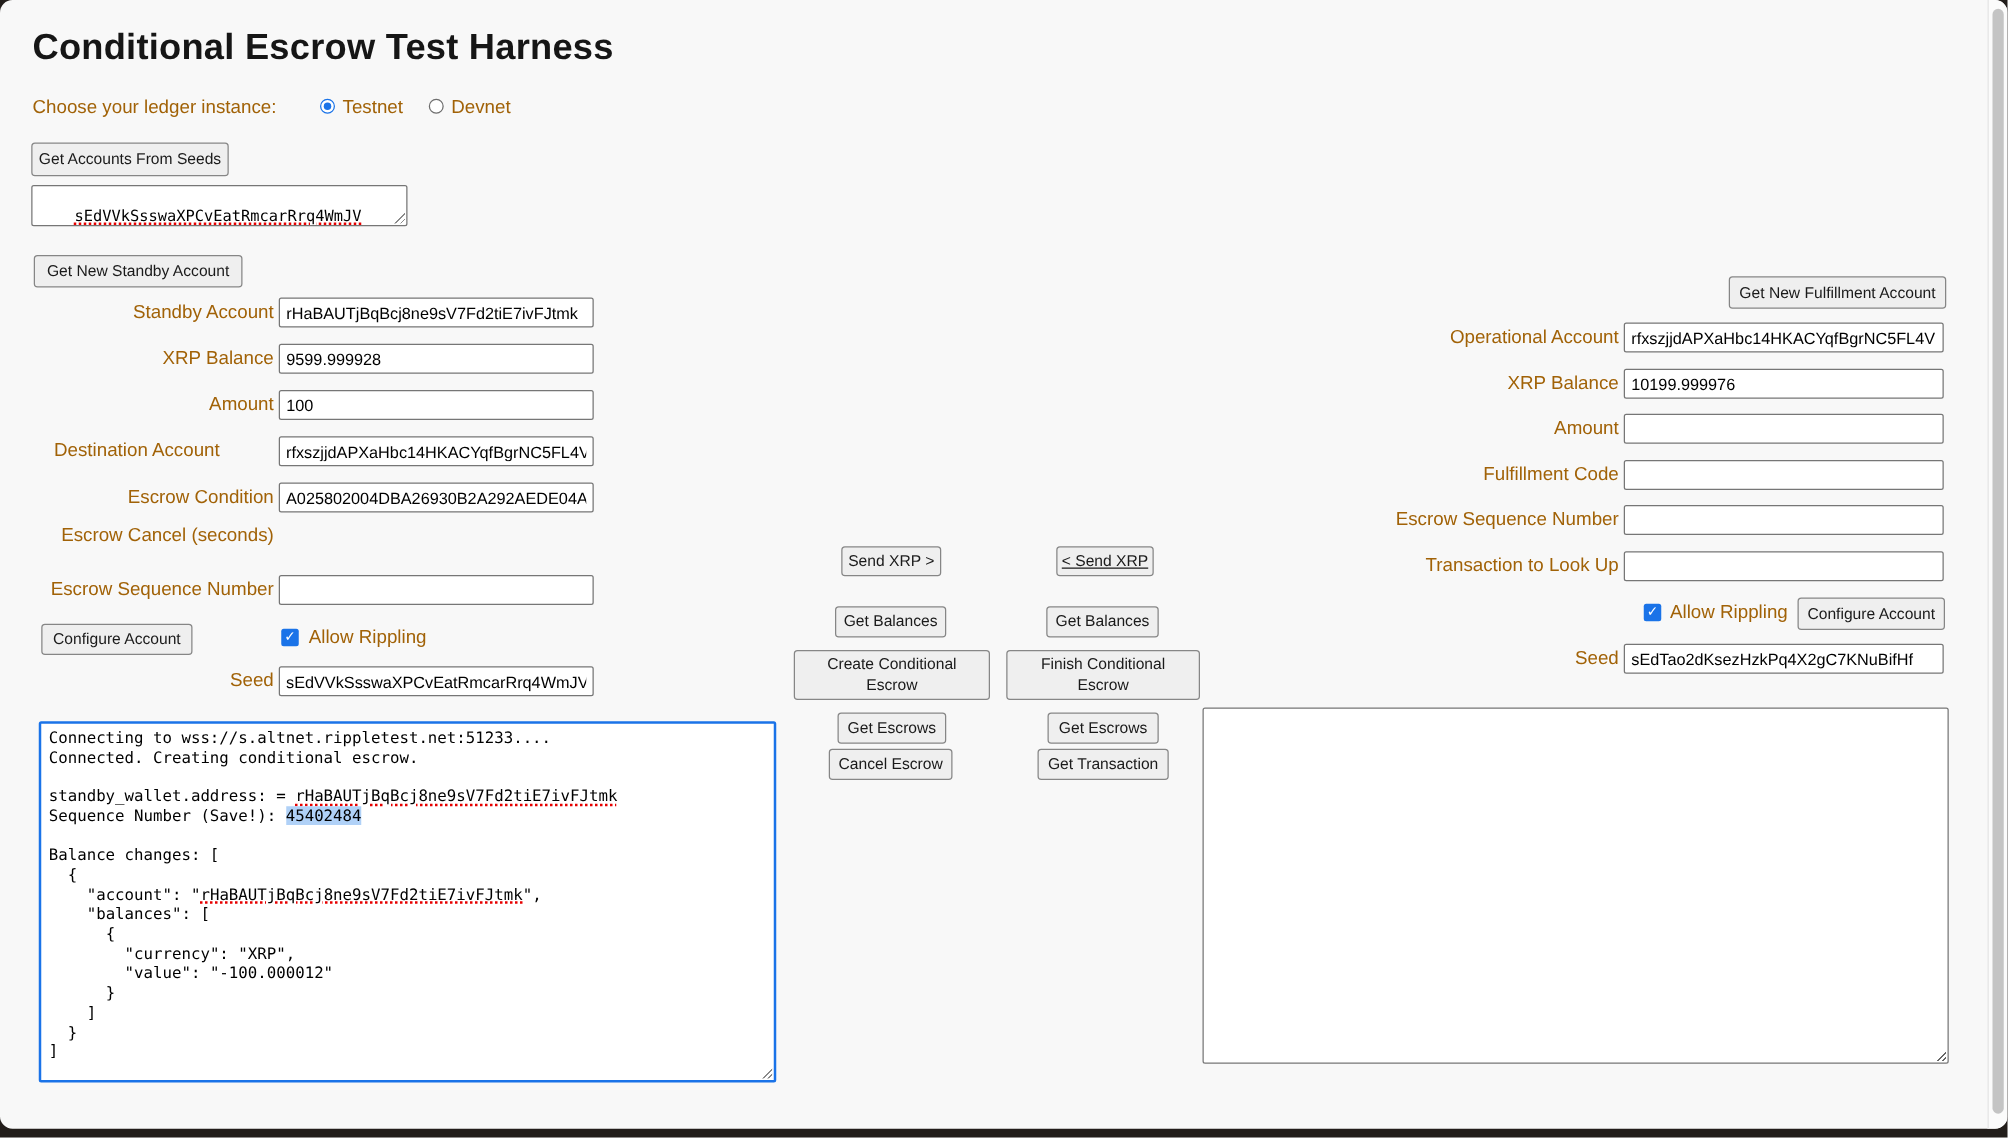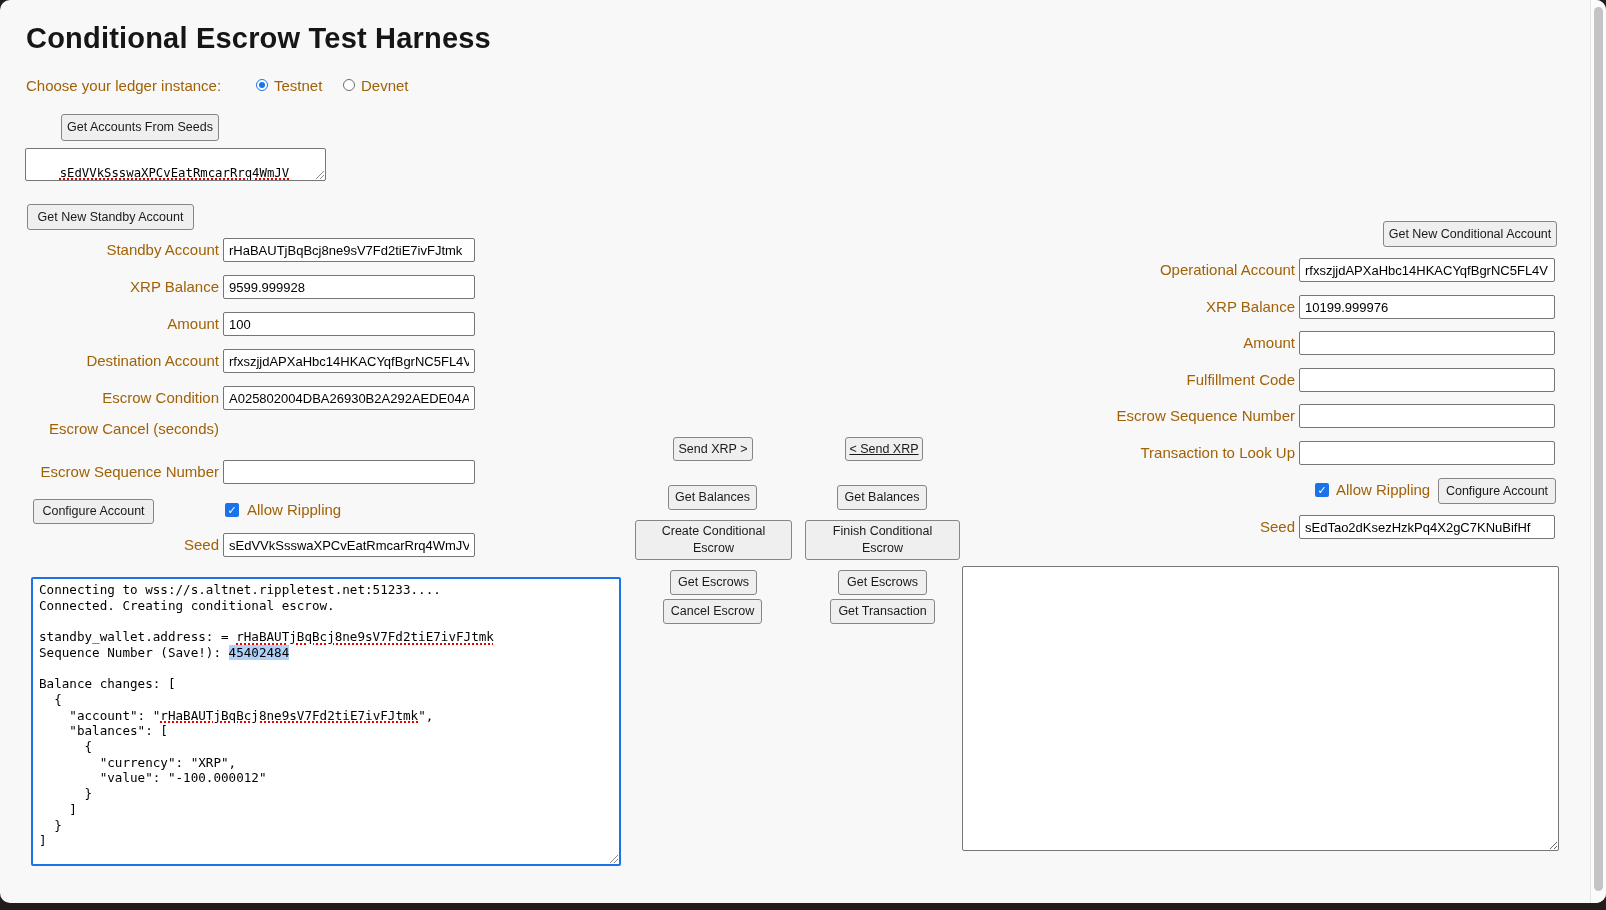--- a/index.html
+++ b/index.html
@@ -50,40 +50,40 @@
 <div class="window">
 
   <div class="abs title" style="left:26px; top:22px;">Conditional Escrow Test Harness</div>
 
   <div class="abs lbl" style="left:26px; top:77px;">Choose your ledger instance:</div>
   <div class="radio checked" style="left:256px; top:79px;"></div>
   <div class="abs lbl" style="left:274px; top:77px;">Testnet</div>
   <div class="radio" style="left:343px; top:79px;"></div>
   <div class="abs lbl" style="left:361px; top:77px;">Devnet</div>
 
-  <button class="btn" style="left:25px; top:114px; width:158px; height:27px;margin-left:36px;">Get Accounts From Seeds</button>
+  <button class="btn" style="left:25px; top:114px; width:158px; height:27px;">Get Accounts From Seeds</button>
 
   <div class="mono-area" style="left:25px; top:148px; width:301px; height:33px; line-height:14.5px; font-size:12.3px;">
     <span class="misspell">sEdVVkSsswaXPCvEatRmcarRrq4WmJV</span><span>
 </span><span class="misspell">sEdTao2dKsezHzkPq4X2gC7KNuBifHf</span>
     <span class="grip"></span>
   </div>
 
   <button class="btn" style="left:27px; top:204px; width:167px; height:26px;">Get New Standby Account</button>
 
   <div class="abs lbl rlabel" style="left:0; top:241px; width:219px;">Standby Account</div>
   <input class="txt" style="left: 223px; top: 238px; width: 252px;" value="rHaBAUTjBqBcj8ne9sV7Fd2tiE7ivFJtmk">
 
   <div class="abs lbl rlabel" style="left:0; top:278px; width:219px;">XRP Balance</div>
   <input class="txt" style="left: 223px; top: 275px; width: 252px;" value="9599.999928">
 
   <div class="abs lbl rlabel" style="left:0; top:315px; width:219px;">Amount</div>
   <input class="txt" style="left: 223px; top: 312px; width: 252px;" value="100">
 
-  <div class="abs lbl rlabel" style="left:0; top:352px; width:219px;">Destination Account</div>
+  <div class="abs lbl rlabel" style="left:0; top:352px; width:219px;text-align:center;">Destination Account</div>
   <input class="txt" style="left: 223px; top: 349px; width: 252px;" value="rfxszjjdAPXaHbc14HKACYqfBgrNC5FL4V">
 
   <div class="abs lbl rlabel" style="left:0; top:389px; width:219px;">Escrow Condition</div>
   <input class="txt" style="left: 223px; top: 386px; width: 252px;" value="A025802004DBA26930B2A292AEDE04A88D">
 
   <div class="abs lbl rlabel" style="left:0; top:420px; width:219px;padding-left:16px;">Escrow Cancel (seconds)</div>
 
   <div class="abs lbl rlabel" style="left:0; top:463px; width:219px;">Escrow Sequence Number</div>
   <input class="txt" style="left: 223px; top: 460px; width: 252px;" value="">
 
@@ -122,21 +122,21 @@
 
   <button class="btn" style="left:635px; top:520px; width:157px; height:40px; padding:1px 14px;">Create Conditional Escrow</button>
   <button class="btn" style="left:805px; top:520px; width:155px; height:40px; padding:2px 14px;">Finish Conditional Escrow</button>
 
   <button class="btn" style="left:670px; top:570px; width:87px; height:25px;">Get Escrows</button>
   <button class="btn" style="left:838px; top:570px; width:89px; height:25px;">Get Escrows</button>
 
   <button class="btn" style="left:663px; top:599px; width:99px; height:25px;">Cancel Escrow</button>
   <button class="btn" style="left:830px; top:599px; width:105px; height:25px;">Get Transaction</button>
 
-  <button class="btn" style="left:1383px; top:221px; width:174px; height:26px;">Get New Conditional Account</button>
+  <button class="btn" style="left:1383px; top:221px; width:174px; height:26px;">Get New Fulfillment Account</button>
 
   <div class="abs lbl rlabel" style="left:1040px; top:261px; width:255px;">Operational Account</div>
   <input class="txt" style="left: 1299px; top: 258px; width: 256px;" value="rfxszjjdAPXaHbc14HKACYqfBgrNC5FL4V">
 
   <div class="abs lbl rlabel" style="left:1040px; top:298px; width:255px;">XRP Balance</div>
   <input class="txt" style="left: 1299px; top: 295px; width: 256px;" value="10199.999976">
 
   <div class="abs lbl rlabel" style="left:1040px; top:334px; width:255px;">Amount</div>
   <input class="txt" style="left: 1299px; top: 331px; width: 256px;" value="">
 

